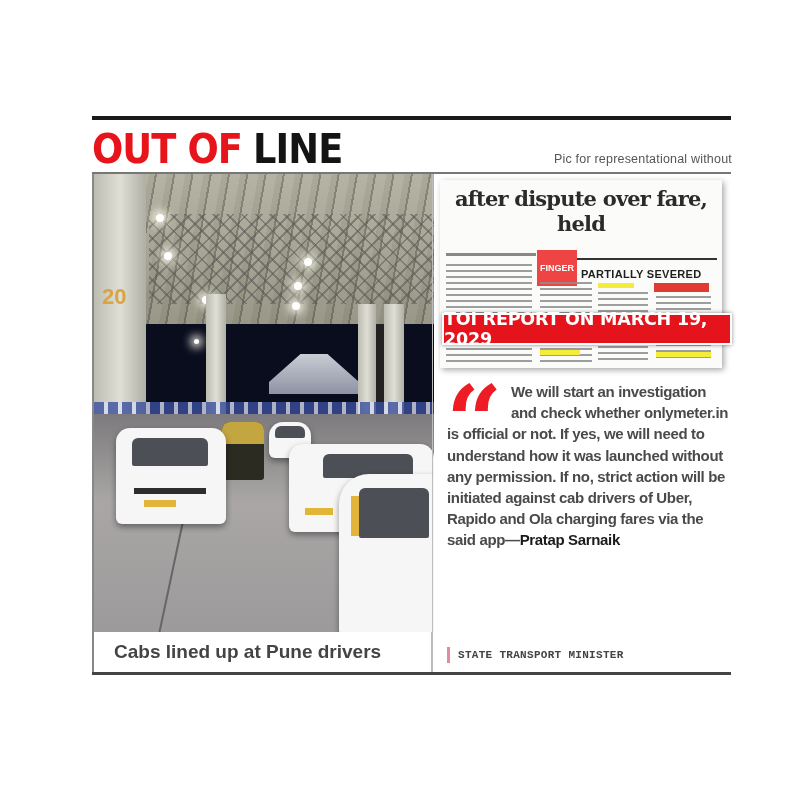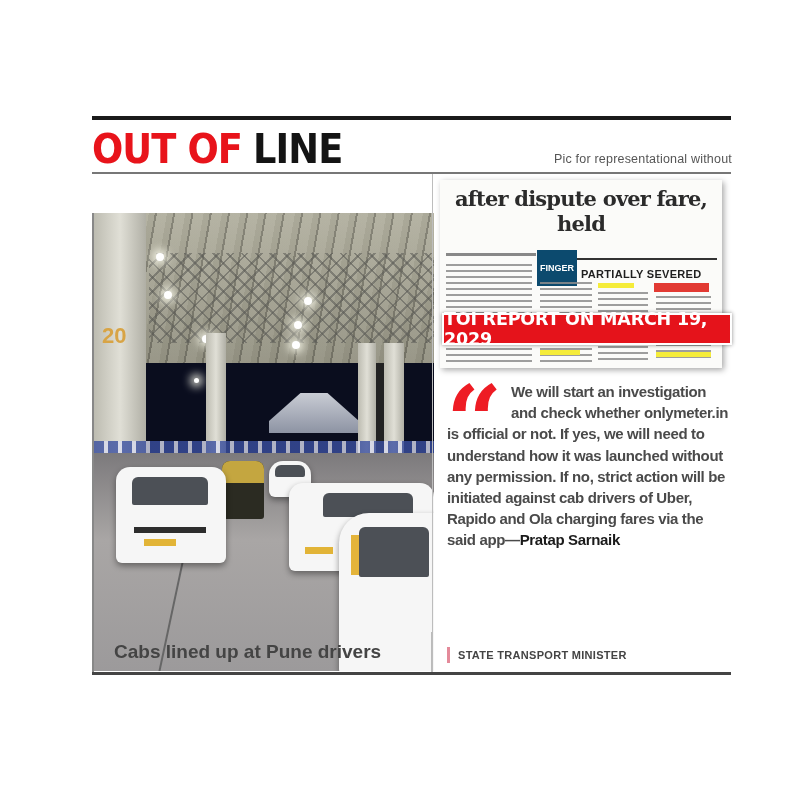--- a/index.html
+++ b/index.html
@@ -12,21 +12,21 @@
               line-height: 1; transform: scaleX(0.92); transform-origin: left bottom; }
   .headline .red { color: #e8141b; margin-right: 12px; }
   .headline .black { color: #141414; }
 
   .credit { position: absolute; right: 68px; top: 152px; font-size: 12.5px; color: #555; letter-spacing: 0.2px; }
 
   .frame { position: absolute; left: 92px; top: 172px; width: 639px; height: 503px; border-top: 2px solid #777; }
   .frame-bottom { position: absolute; left: 92px; top: 672px; width: 639px; height: 3px; background: #444; }
 
   
-  .photo { position: absolute; left: 92px; top: 174px; width: 340px; height: 458px; overflow: hidden; background: #222; border-left: 2px solid #888; margin-top: 39px; }
+  .photo { position: absolute; left: 92px; top: 174px; width: 340px; height: 458px; overflow: hidden; background: #222; border-left: 2px solid #888; }
   .ceiling { position: absolute; left: 0; top: 0; width: 100%; height: 150px;
              background: repeating-linear-gradient(100deg, #c9c8bd 0 6px, #9f9e95 6px 8px, #d5d4ca 8px 18px),
                          linear-gradient(#d9d8cf, #b7b6ac); background-blend-mode: multiply; }
   .truss { position: absolute; left: 55px; top: 40px; width: 290px; height: 90px;
            background: repeating-linear-gradient(45deg, transparent 0 8px, rgba(90,90,85,0.55) 8px 10px),
                        repeating-linear-gradient(-45deg, transparent 0 8px, rgba(90,90,85,0.55) 8px 10px); }
   .light { position: absolute; width: 8px; height: 8px; border-radius: 50%; background: #fff; box-shadow: 0 0 8px 4px rgba(255,255,240,0.8); }
   .pillar { position: absolute; background: linear-gradient(90deg, #bdbcb1, #e0dfd6, #b0afa5); }
   .night { position: absolute; top: 150px; height: 95px; background: #0a0d1e; }
   .pillar-num { position: absolute; left: 8px; top: 110px; font-weight: bold; font-size: 22px; color: #d8a445; }
@@ -49,36 +49,36 @@
   .divider { position: absolute; left: 432px; top: 174px; width: 1px; height: 498px; background: #bdbdbd; }
 
   
   .clip { position: absolute; left: 440px; top: 180px; width: 282px; height: 188px; background: #fbfbf9;
           box-shadow: 2px 2px 6px rgba(0,0,0,0.35); overflow: hidden; }
   .clip-hed { position: absolute; left: 0; top: 6px; width: 100%; text-align: center; font-family: "DejaVu Serif", serif; font-weight: bold;
               font-size: 21px; line-height: 25px; color: #2b2b2b; letter-spacing: -0.8px; }
   .byline { position: absolute; left: 6px; top: 73px; width: 90px; height: 3px; background: #888; }
   .text-lines { position: absolute; background: repeating-linear-gradient(#8d8d8d 0 2px, transparent 2px 6px); opacity: 0.85; }
   .box-hed { position: absolute; left: 97px; top: 78px; width: 180px; height: 16px; border-top: 2px solid #333; display: flex; align-items: center; gap: 4px; }
-  .box-hed .tag { background: #0c4a6e; color: #fff; font-size: 9px; font-weight: bold; padding: 13px 3px; }
+  .box-hed .tag { background: #ef4444; color: #fff; font-size: 9px; font-weight: bold; padding: 13px 3px; }
   .box-hed .txt { font-size: 11px; font-weight: bold; color: #1f1f1f; letter-spacing: 0.3px; margin-top: 12px; }
   .hl { position: absolute; background: #f5ec3a; height: 5px; }
   .redtag { position: absolute; left: 214px; top: 103px; width: 55px; height: 9px; background: #e23a33; }
   .banner { position: absolute; left: 442px; top: 313px; width: 286px; height: 28px; background: #e5131b; border: 2px solid #fff;
             box-shadow: 0 0 4px rgba(0,0,0,0.45); display: flex; align-items: center; justify-content: center;
             color: #fff; font-weight: bold; font-size: 17.5px; letter-spacing: -0.2px; font-family: "DejaVu Sans", sans-serif; }
 
   
   .quote-mark { position: absolute; left: 446px; top: 372px; font-family: "DejaVu Serif", serif; font-weight: bold; font-size: 98px;
                 line-height: 1; color: #ee1c24; letter-spacing: -8px; }
   .quote { position: absolute; left: 447px; top: 381px; width: 285px; font-size: 15px; line-height: 21.2px; font-weight: bold;
            color: #4a4a4a; letter-spacing: -0.35px; }
   .quote .indent-block { float: left; width: 64px; height: 40px; }
   .quote .attrib { color: #1a1a1a; }
-  .role { position: absolute; left: 447px; top: 647px; height: 16px; display: flex; align-items: center; gap: 8px; }
+  .role { position: absolute; left: 447px; top: 647px; height: 16px; display: flex; align-items: center; gap: 8px; font-family: Liberation Mono, monospace; }
   .role .bar { width: 3px; height: 16px; background: #e48a9a; }
   .role .txt { font-size: 11px; font-weight: bold; color: #444; letter-spacing: 0.3px; }
 </style>
 </head>
 <body>
 
 <div class="top-rule"></div>
 
 <div class="headline">
   <span class="red">OUT OF</span>

